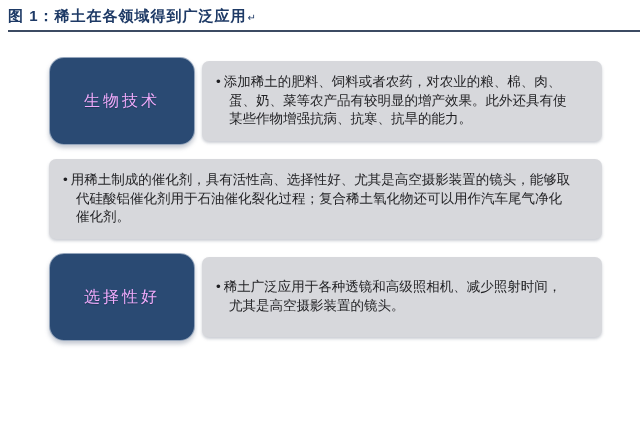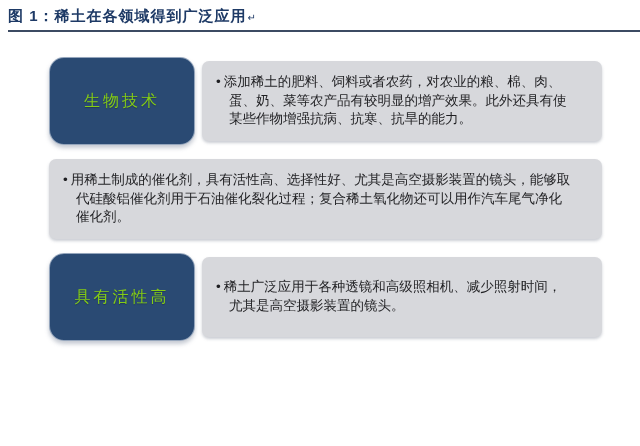--- a/index.html
+++ b/index.html
@@ -53,21 +53,21 @@
     background: #2a4a73;
     border: 1px solid rgba(235, 240, 248, 0.55);
     border-radius: 15px;
     box-shadow: 0 3px 4px rgba(125, 135, 155, 0.45);
     display: flex;
     align-items: center;
     justify-content: center;
     box-sizing: border-box;
   }
   .category-label {
-    color: #84cc16;
+    color: #f0abfc;
     font-size: 16px;
     letter-spacing: 3px;
     text-shadow: 0 1px 1px rgba(0,0,0,0.25);
     white-space: nowrap;
   }
   .content-box {
     flex: 1;
     background: #d7d8dc;
     border-radius: 7px;
     box-shadow: 0 2px 3px rgba(140, 146, 160, 0.45);
@@ -115,21 +115,21 @@
 
 
     <div class="row">
       <div class="content-box">
         <p class="description-text"><span class="bullet">•</span><span>用稀土制成的催化剂，具有活性高、选择性好、尤其是高空摄影装置的镜头，能够取代硅酸铝催化剂用于石油催化裂化过程；复合稀土氧化物还可以用作汽车尾气净化催化剂。</span></p>
       </div>
     </div>
 
     <div class="row">
       <div class="label-box">
-        <span class="category-label">具有活性高</span>
+        <span class="category-label">选择性好</span>
       </div>
       <div class="content-box">
         <p class="description-text"><span class="bullet">•</span><span>稀土广泛应用于各种透镜和高级照相机、减少照射时间，尤其是高空摄影装置的镜头。</span></p>
       </div>
     </div>
 
   </div>
 </div>
 
 </body></html>

